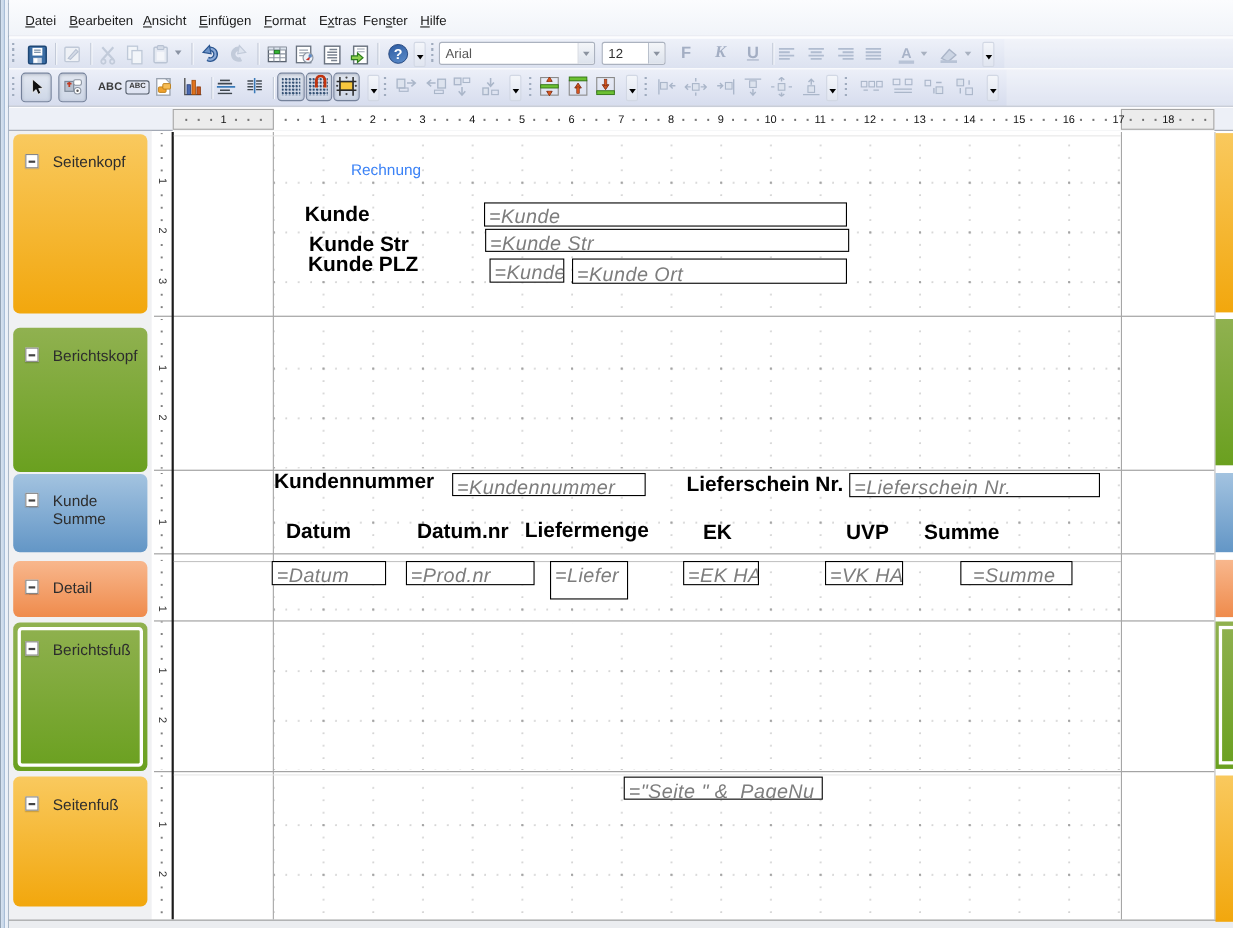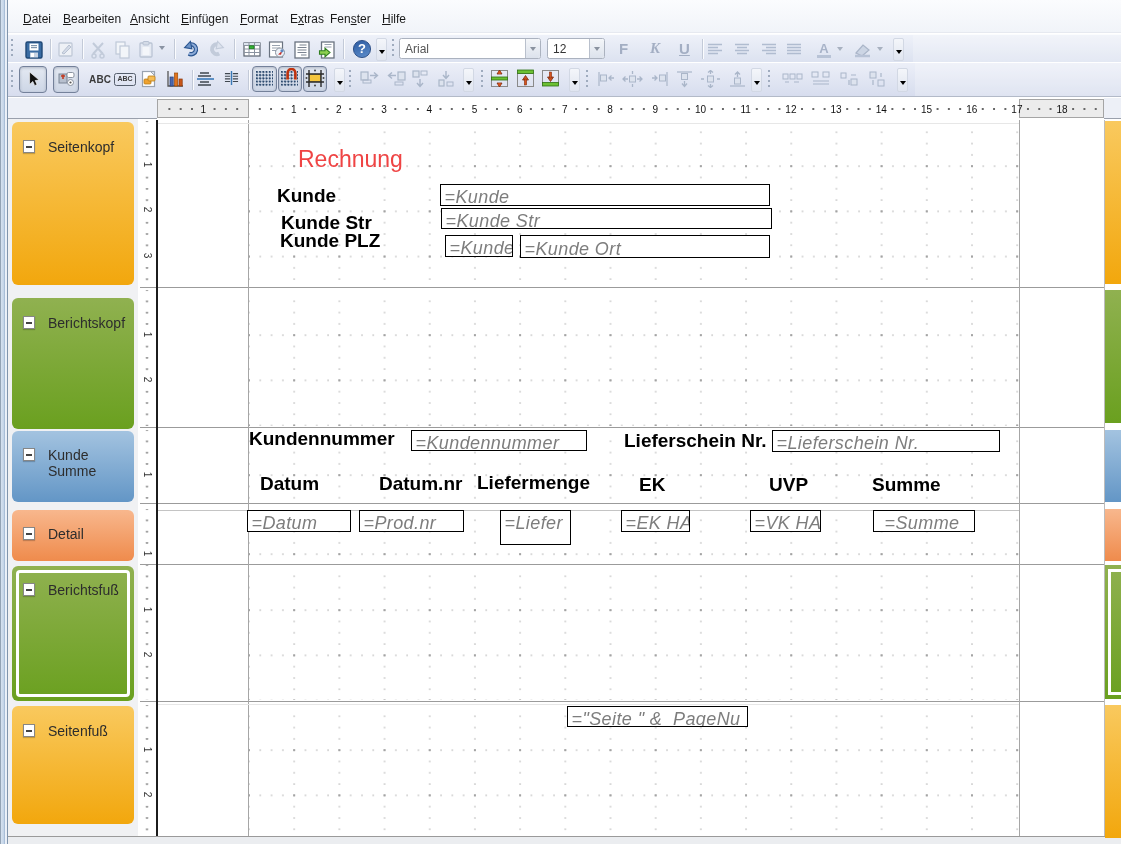--- a/index.html
+++ b/index.html
@@ -453,40 +453,40 @@
 <span class="vrn" style="top:328.7px">1</span>
 <span class="vrn" style="top:373.9px">2</span>
 <span class="vrn" style="top:468.7px">1</span>
 <span class="vrn" style="top:547.7px">1</span>
 <span class="vrn" style="top:603.7px">1</span>
 <span class="vrn" style="top:649px">2</span>
 <span class="vrn" style="top:743.7px">1</span>
 <span class="vrn" style="top:789px">2</span>
 </div>
 
-<div class="a" style="left:298px;top:145.5px;font-size:23px;color:#ef4444">Rechnung</div>
+<div class="a" style="left:319px;top:145.5px;font-size:14px;color:#3b82f6">Rechnung</div>
 <div class="lb" style="left:277px;top:185px">Kunde</div>
 <div class="lb" style="left:281px;top:211.5px">Kunde Str</div>
 <div class="lb" style="left:280px;top:229.5px">Kunde PLZ</div>
 <div class="fb" style="left:440px;top:184px;width:330px;height:22px;line-height:21px">=Kunde</div>
 <div class="fb" style="left:441px;top:208px;width:331px;height:21px;line-height:20px">=Kunde Str</div>
 <div class="fb" style="left:445px;top:235px;width:68px;height:22px;line-height:21px">=Kunde</div>
 <div class="fb" style="left:520px;top:235px;width:250px;height:23px;line-height:22px">=Kunde Ort</div>
 <div class="lb" style="left:249px;top:427.5px">Kundennummer</div>
 <div class="fb" style="left:411px;top:429.5px;width:176px;height:21.5px;line-height:20px">=Kundennummer</div>
 <div class="lb" style="left:624px;top:429.5px">Lieferschein Nr.</div>
 <div class="fb" style="left:772px;top:429.5px;width:228px;height:22px;line-height:21px">=Lieferschein Nr.</div>
 <div class="lb" style="left:260px;top:473px">Datum</div>
 <div class="lb" style="left:379px;top:473px">Datum.nr</div>
 <div class="lb" style="left:477px;top:471.5px">Liefermenge</div>
 <div class="lb" style="left:639px;top:473.5px">EK</div>
 <div class="lb" style="left:769px;top:473.5px">UVP</div>
-<div class="lb" style="left:872px;top:473.5px">Summe</div>
+<div class="lb" style="left:840px;top:473.5px">Summe</div>
 <div class="hsep2" style="top:509.5px;width:861.5px;background:#c4c4c4"></div>
 <div class="hsep2" style="top:704.3px;width:861.5px"></div>
 <div class="hsep2" style="top:122.5px;width:861.5px"></div>
 <div class="fb" style="left:247px;top:510px;width:104px;height:22px;line-height:21px">=Datum</div>
-<div class="fb" style="left:359px;top:510px;width:105px;height:22px;line-height:21px">=Prod.nr</div>
+<div class="fb" style="left:369px;top:510px;width:117px;height:22px;line-height:21px">=Prod.nr</div>
 <div class="fb" style="left:500px;top:510px;width:71px;height:35px;line-height:21px">=Liefer</div>
 <div class="fb" style="left:621px;top:510px;width:69px;height:22px;line-height:21px">=EK HA</div>
 <div class="fb" style="left:750px;top:510px;width:71px;height:22px;line-height:21px">=VK HA</div>
 <div class="fb" style="left:873px;top:510px;width:102px;height:22px;line-height:21px;padding-left:0;padding-right:4px;text-align:center">=Summe</div>
 <div class="fb" style="left:567px;top:705.5px;width:181px;height:21.5px;line-height:20px">="Seite " &amp;&nbsp; PageNu</div>
 
 </body></html>

